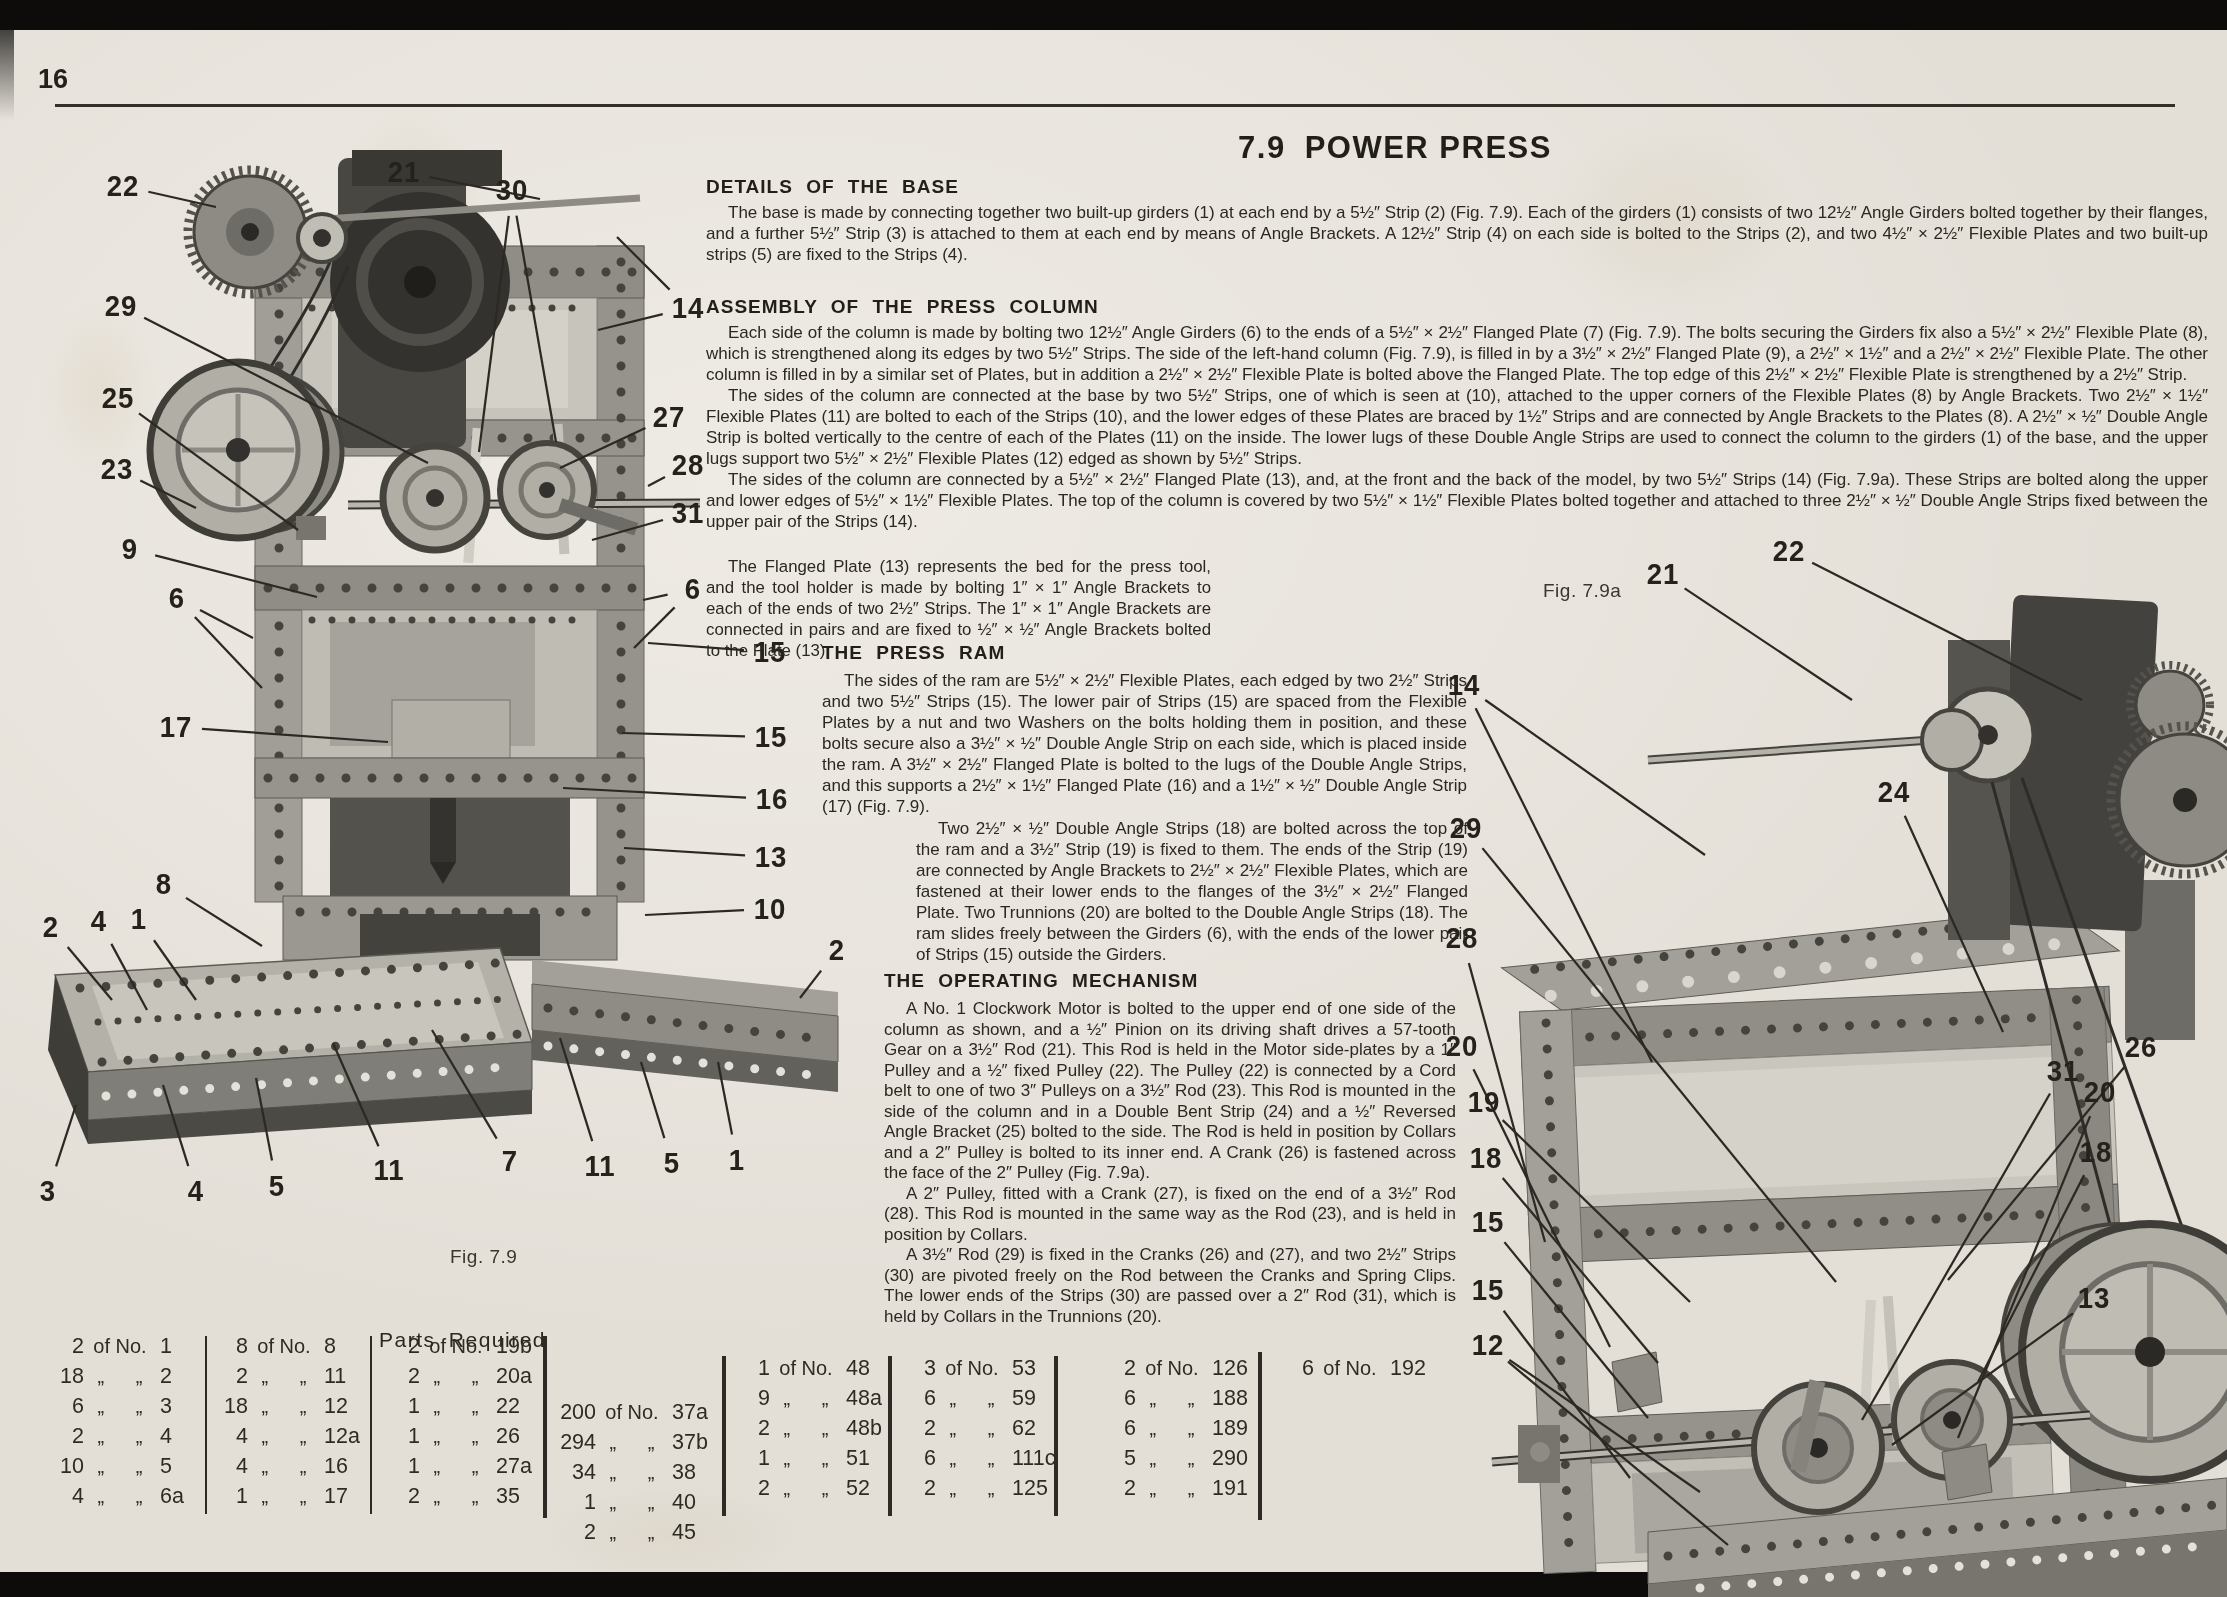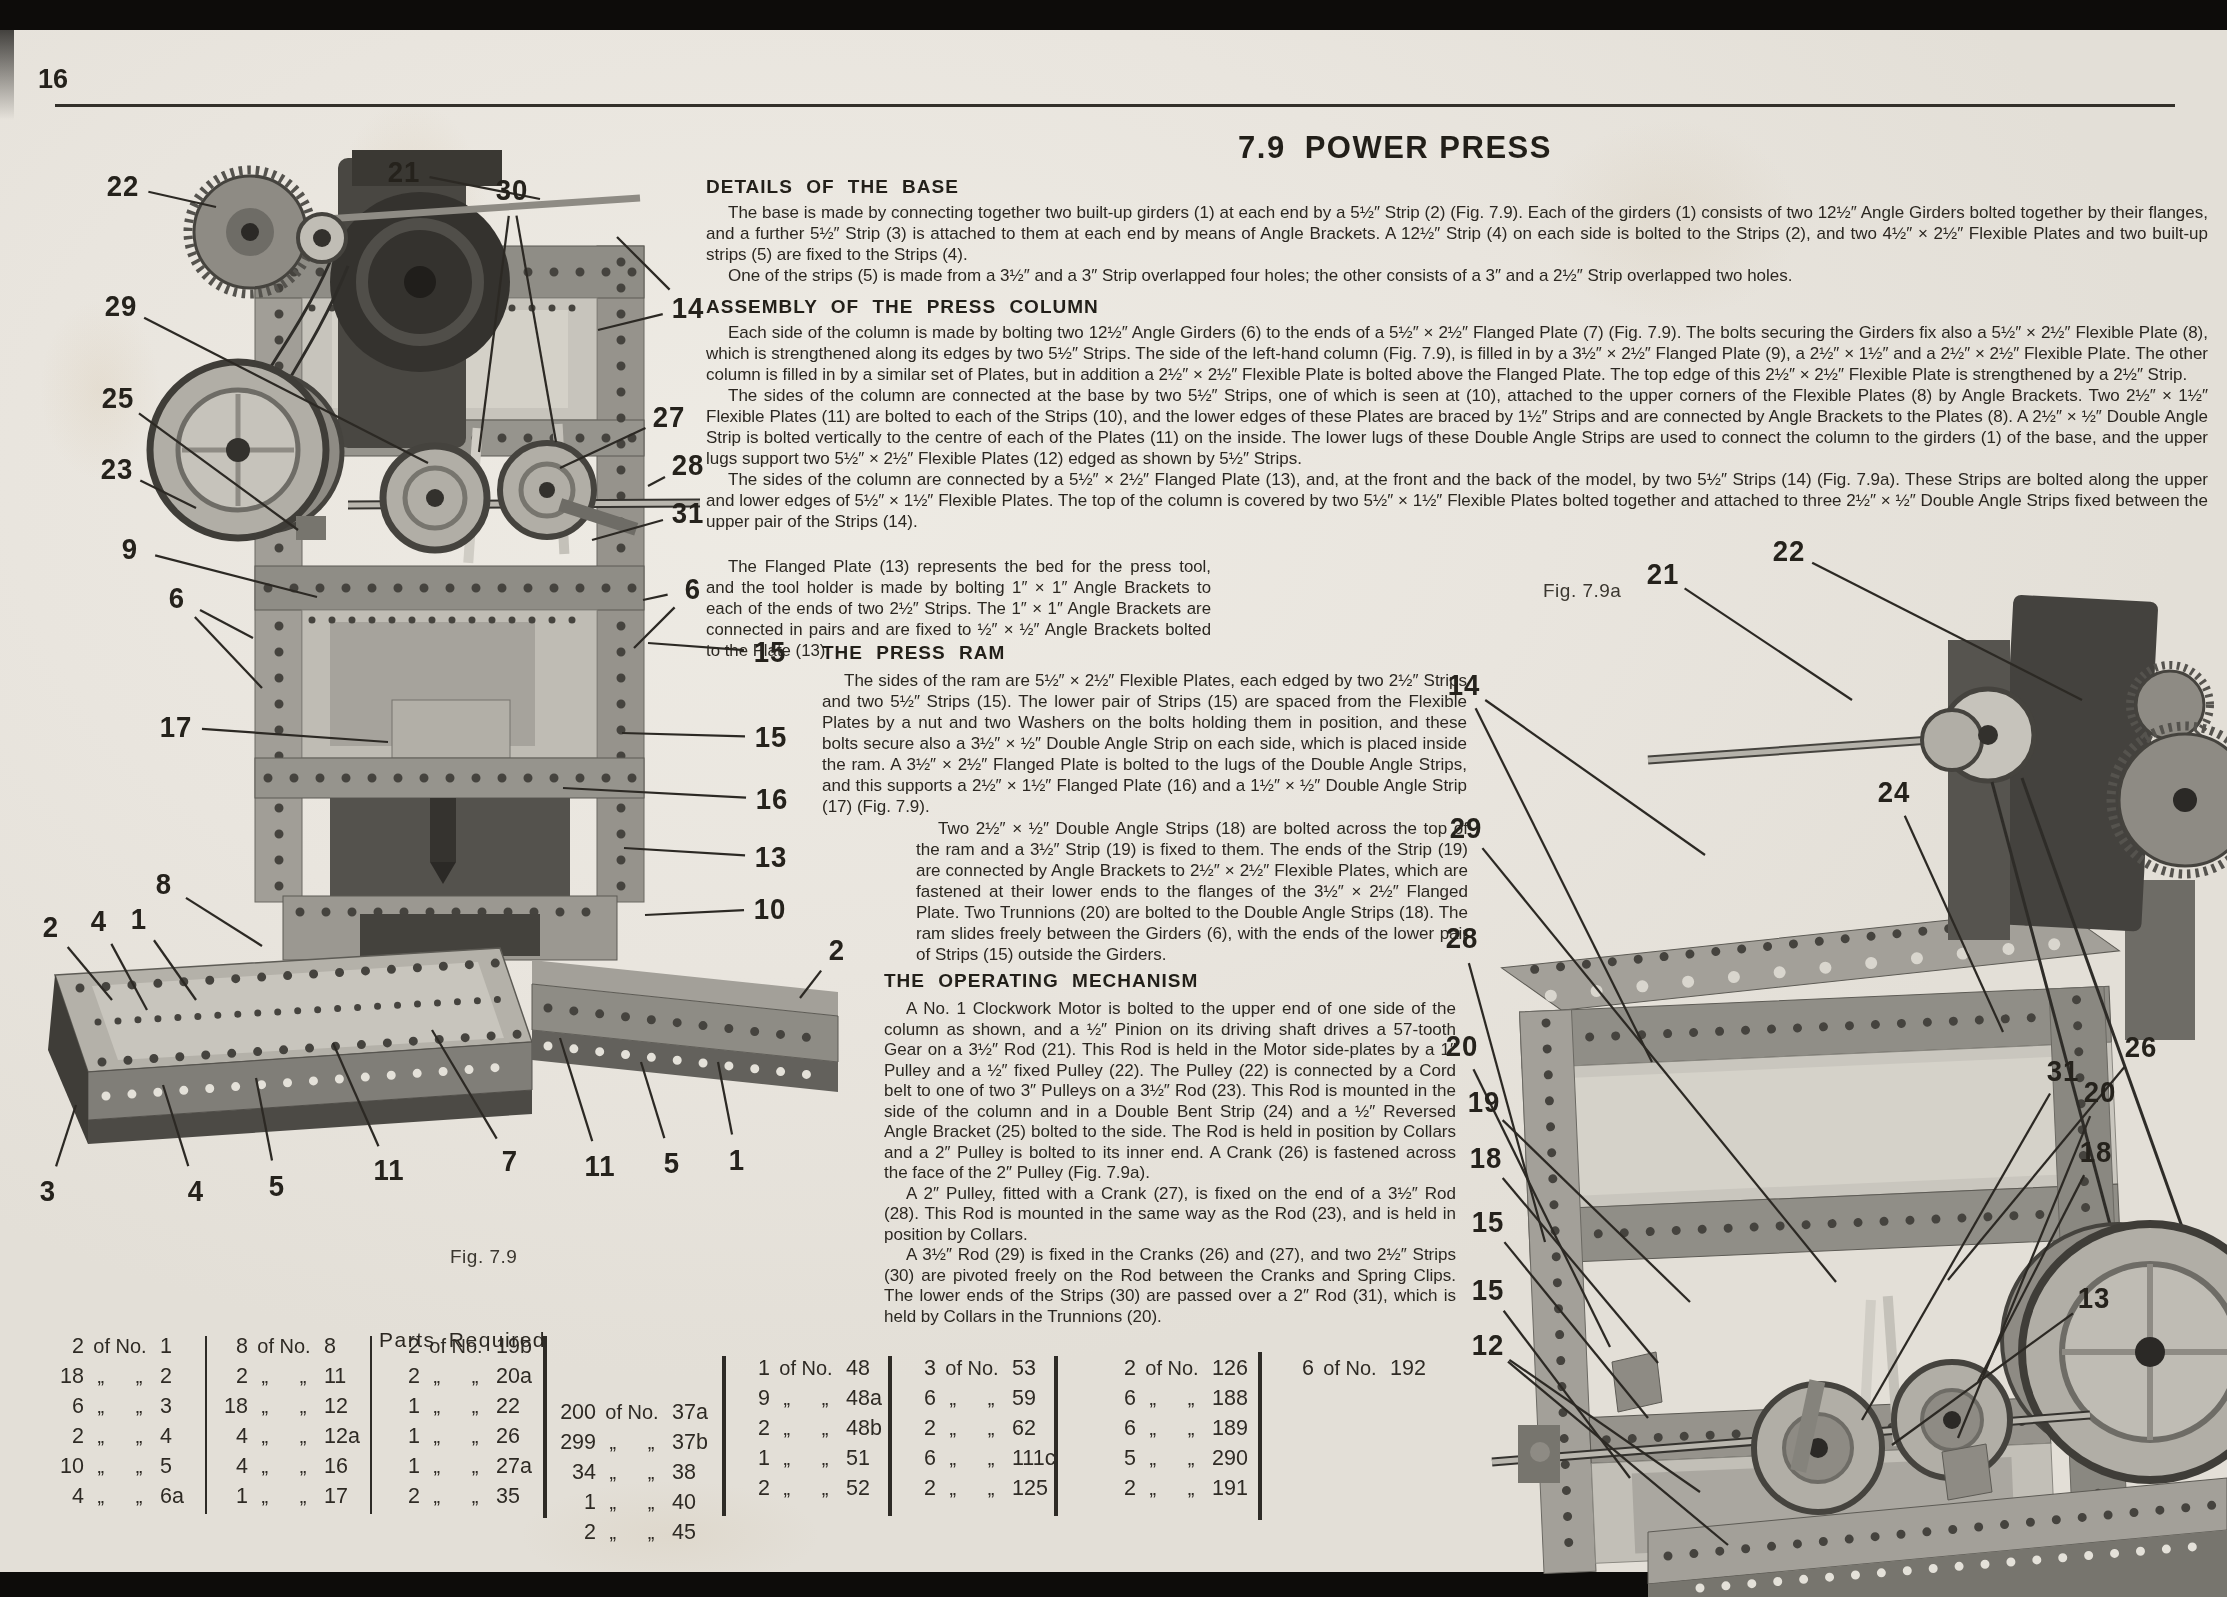--- a/index.html
+++ b/index.html
@@ -361,21 +361,20 @@
       <div class="callout" style="left: 2141px; top: 1047px;">26</div>
       <div class="callout" style="left: 2063px; top: 1071px;">31</div>
       <div class="callout" style="left: 2100px; top: 1092px;">20</div>
       <div class="callout" style="left: 2096px; top: 1152px;">18</div>
       <div class="callout" style="left: 2094px; top: 1298px;">13</div>
     </div>
 
   <div class="sec-head" id="head-base">DETAILS OF THE BASE</div>
   <div class="sec-body" id="base-body">
     <p>The base is made by connecting together two built-up girders (1) at each end by a 5½″ Strip (2) (Fig. 7.9).  Each of the girders (1) consists of two 12½″ Angle Girders bolted together by their flanges, and a further 5½″ Strip (3) is attached to them at each end by means of Angle Brackets. A 12½″ Strip (4) on each side is bolted to the Strips (2), and two 4½″ × 2½″ Flexible Plates and two built-up strips (5) are fixed to the Strips (4).</p>
-    <p>One of the strips (5) is made from a 3½″ and a 3″ Strip overlapped four holes; the other consists of a 3″ and a 2½″ Strip overlapped two holes.</p>
   </div>
 
   <div class="sec-head" id="head-column">ASSEMBLY OF THE PRESS COLUMN</div>
   <div class="sec-body" id="column-body">
     <p>Each side of the column is made by bolting two 12½″ Angle Girders (6) to the ends of a 5½″ × 2½″ Flanged Plate (7) (Fig. 7.9).  The bolts securing the Girders fix also a 5½″ × 2½″ Flexible Plate (8), which is strengthened along its edges by two 5½″ Strips.  The side of the left-hand column (Fig. 7.9), is filled in by a 3½″ × 2½″ Flanged Plate (9), a 2½″ × 1½″ and a 2½″ × 2½″ Flexible Plate. The other column is filled in by a similar set of Plates, but in addition a 2½″ × 2½″ Flexible Plate is bolted above the Flanged Plate. The top edge of this 2½″ × 2½″ Flexible Plate is strengthened by a 2½″ Strip.</p>
     <p>The sides of the column are connected at the base by two 5½″ Strips, one of which is seen at (10), attached to the upper corners of the Flexible Plates (8) by Angle Brackets. Two 2½″ × 1½″ Flexible Plates (11) are bolted to each of the Strips (10), and the lower edges of these Plates are braced by 1½″ Strips and are connected by Angle Brackets to the Plates (8). A 2½″ × ½″ Double Angle Strip is bolted vertically to the centre of each of the Plates (11) on the inside. The lower lugs of these Double Angle Strips are used to connect the column to the girders (1) of the base, and the upper lugs support two 5½″ × 2½″ Flexible Plates (12) edged as shown by 5½″ Strips.</p>
     <p>The sides of the column are connected by a 5½″ × 2½″ Flanged Plate (13), and, at the front and the back of the model, by two 5½″ Strips (14) (Fig. 7.9a). These Strips are bolted along the upper and lower edges of 5½″ × 1½″ Flexible Plates. The top of the column is covered by two 5½″ × 1½″ Flexible Plates bolted together and attached to three 2½″ × ½″ Double Angle Strips fixed between the upper pair of the Strips (14).</p>
   </div>
   <div class="sec-body" id="column-narrow">
     <p>The Flanged Plate (13) represents the bed for the press tool, and the tool holder is made by bolting 1″ × 1″ Angle Brackets to each of the ends of two 2½″ Strips. The 1″ × 1″ Angle Brackets are connected in pairs and are fixed to ½″ × ½″ Angle Brackets bolted to the Plate (13).</p>
@@ -493,21 +492,21 @@
         <span class="p-no">35</span>
       </div>
     </div>
   <div class="parts-col" id="pcol3">
       <div class="parts-row">
         <span class="p-qty">200</span>
         <span class="p-sep">of No.</span>
         <span class="p-no">37a</span>
       </div>
       <div class="parts-row">
-        <span class="p-qty">299</span>
+        <span class="p-qty">294</span>
         <span class="p-sep ditto">„ „</span>
         <span class="p-no">37b</span>
       </div>
       <div class="parts-row">
         <span class="p-qty">34</span>
         <span class="p-sep ditto">„ „</span>
         <span class="p-no">38</span>
       </div>
       <div class="parts-row">
         <span class="p-qty">1</span>

